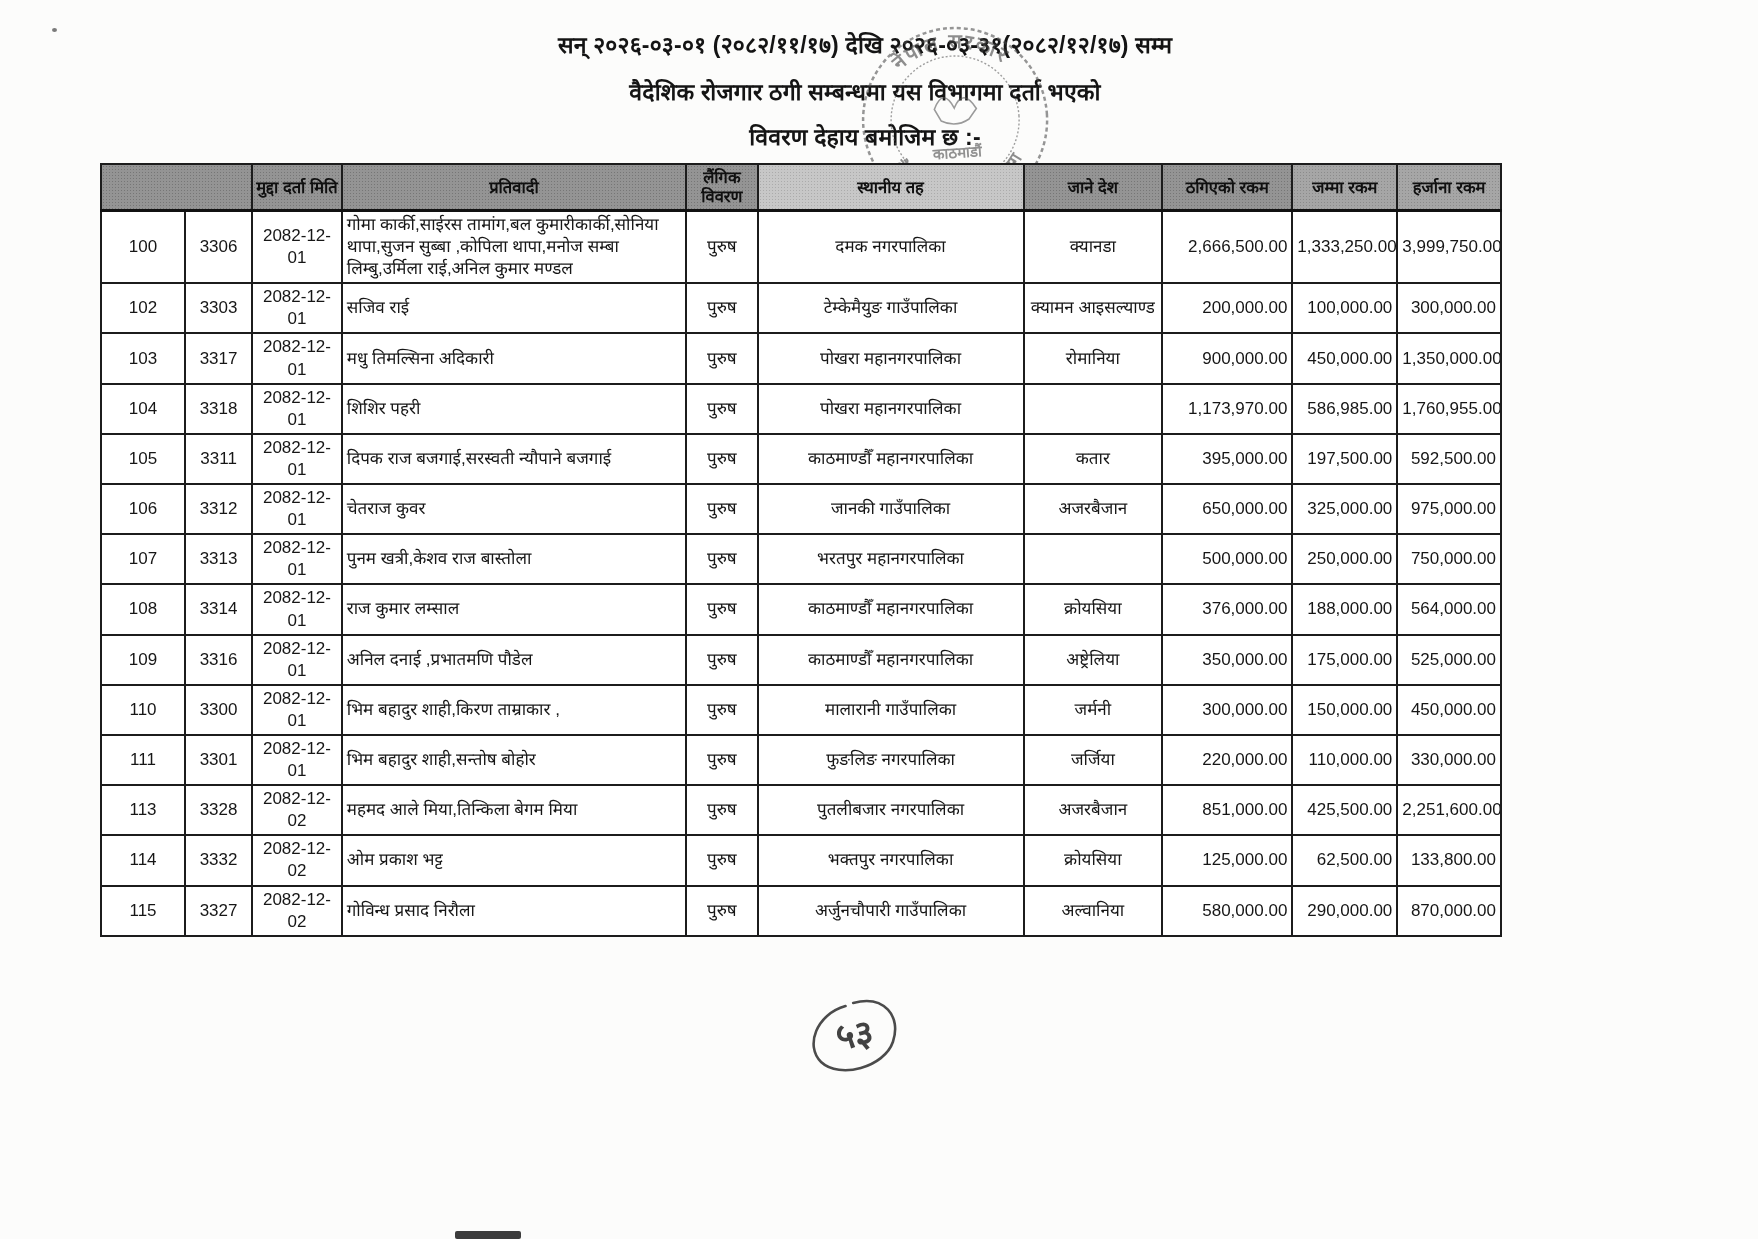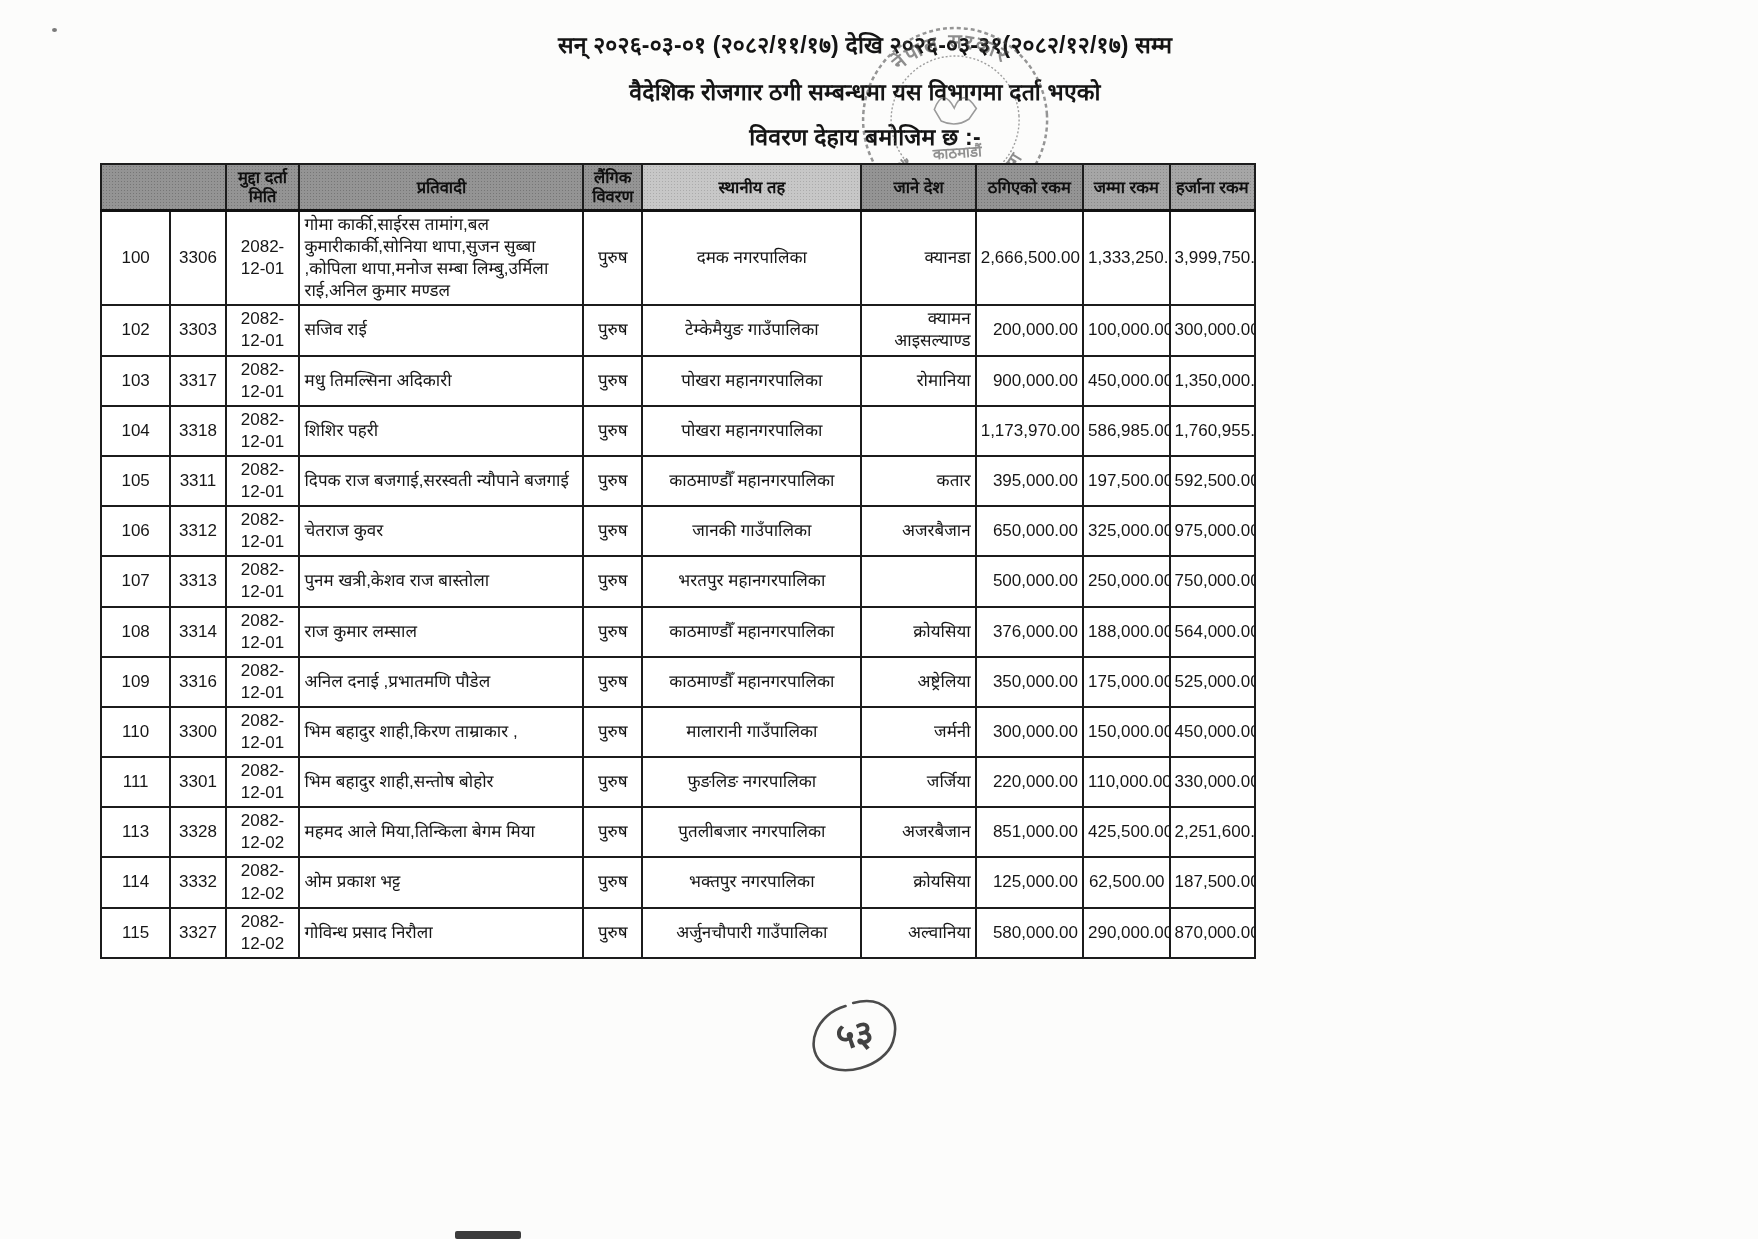--- a/index.html
+++ b/index.html
@@ -31,21 +31,21 @@
     position:absolute;left:850px;top:16px;width:210px;height:205px;
     opacity:.58;
     transform:rotate(-4deg);
     pointer-events:none;
   }
   
   .table-wrap{position:absolute;left:100px;top:163px;width:1402px;}
   table.records{
     border-collapse:collapse;
     table-layout:fixed;
-    width:1156px;
+    width:1402px;
     background:#fff;
   }
   table.records th,table.records td{
     border:2px solid #1c1c1c;
     vertical-align:middle;
     overflow:hidden;
   }
   table.records th{
     height:44px;
     font-size:16.5px;
@@ -78,21 +78,21 @@
     background-color:#f0f0ef;
     background-image:radial-gradient(#d7d7d5 .6px,transparent .8px);
     background-size:3px 3px;
   }
   .col-sn{text-align:center;font-size:16.5px;}
   .col-case_no{text-align:center;font-size:16.5px;}
   .col-date{text-align:center;font-size:16.5px;}
   .col-defendant{text-align:left;padding-left:6px;}
   .col-gender{text-align:center;padding-left:5px;}
   .col-local_level{text-align:center;padding-left:6px;}
-  .col-country{text-align:right;padding-left:6px;}
+  .col-country{text-align:center;padding-left:6px;}
   .col-amount_defrauded,.col-amount_total,.col-amount_compensation{
     text-align:right;padding-right:8px;font-size:16.5px;
   }
   
   .hand-mark{
     position:absolute;left:800px;top:995px;width:110px;height:85px;
     opacity:.85;
     transform:rotate(-8deg);
   }
   
@@ -309,21 +309,21 @@
         <tr>
           <td class="col-sn">114</td>
           <td class="col-case_no shade">3332</td>
           <td class="col-date">2082-12-02</td>
           <td class="col-defendant shade">ओम प्रकाश भट्ट</td>
           <td class="col-gender">पुरुष</td>
           <td class="col-local_level">भक्तपुर नगरपालिका</td>
           <td class="col-country shade">क्रोयसिया</td>
           <td class="col-amount_defrauded shade">125,000.00</td>
           <td class="col-amount_total shade">62,500.00</td>
-          <td class="col-amount_compensation shade">187,500.00</td>
+          <td class="col-amount_compensation shade">133,800.00</td>
         </tr>
         <tr>
           <td class="col-sn">115</td>
           <td class="col-case_no shade">3327</td>
           <td class="col-date">2082-12-02</td>
           <td class="col-defendant">गोविन्ध प्रसाद निरौला</td>
           <td class="col-gender">पुरुष</td>
           <td class="col-local_level">अर्जुनचौपारी गाउँपालिका</td>
           <td class="col-country">अल्वानिया</td>
           <td class="col-amount_defrauded">580,000.00</td>

